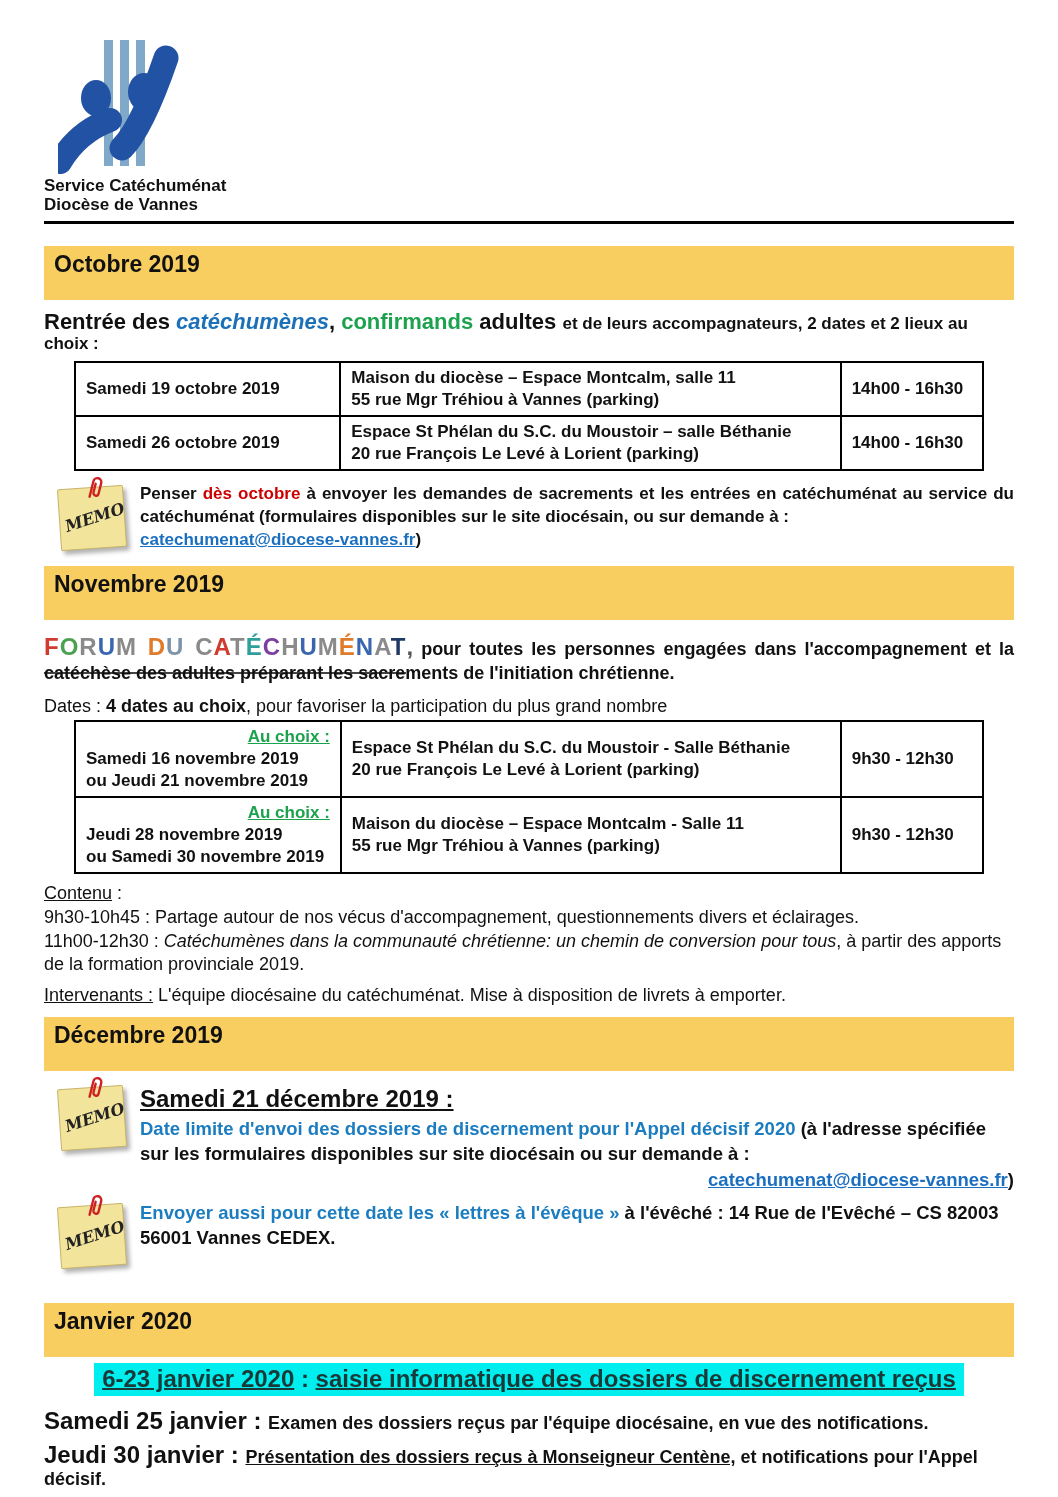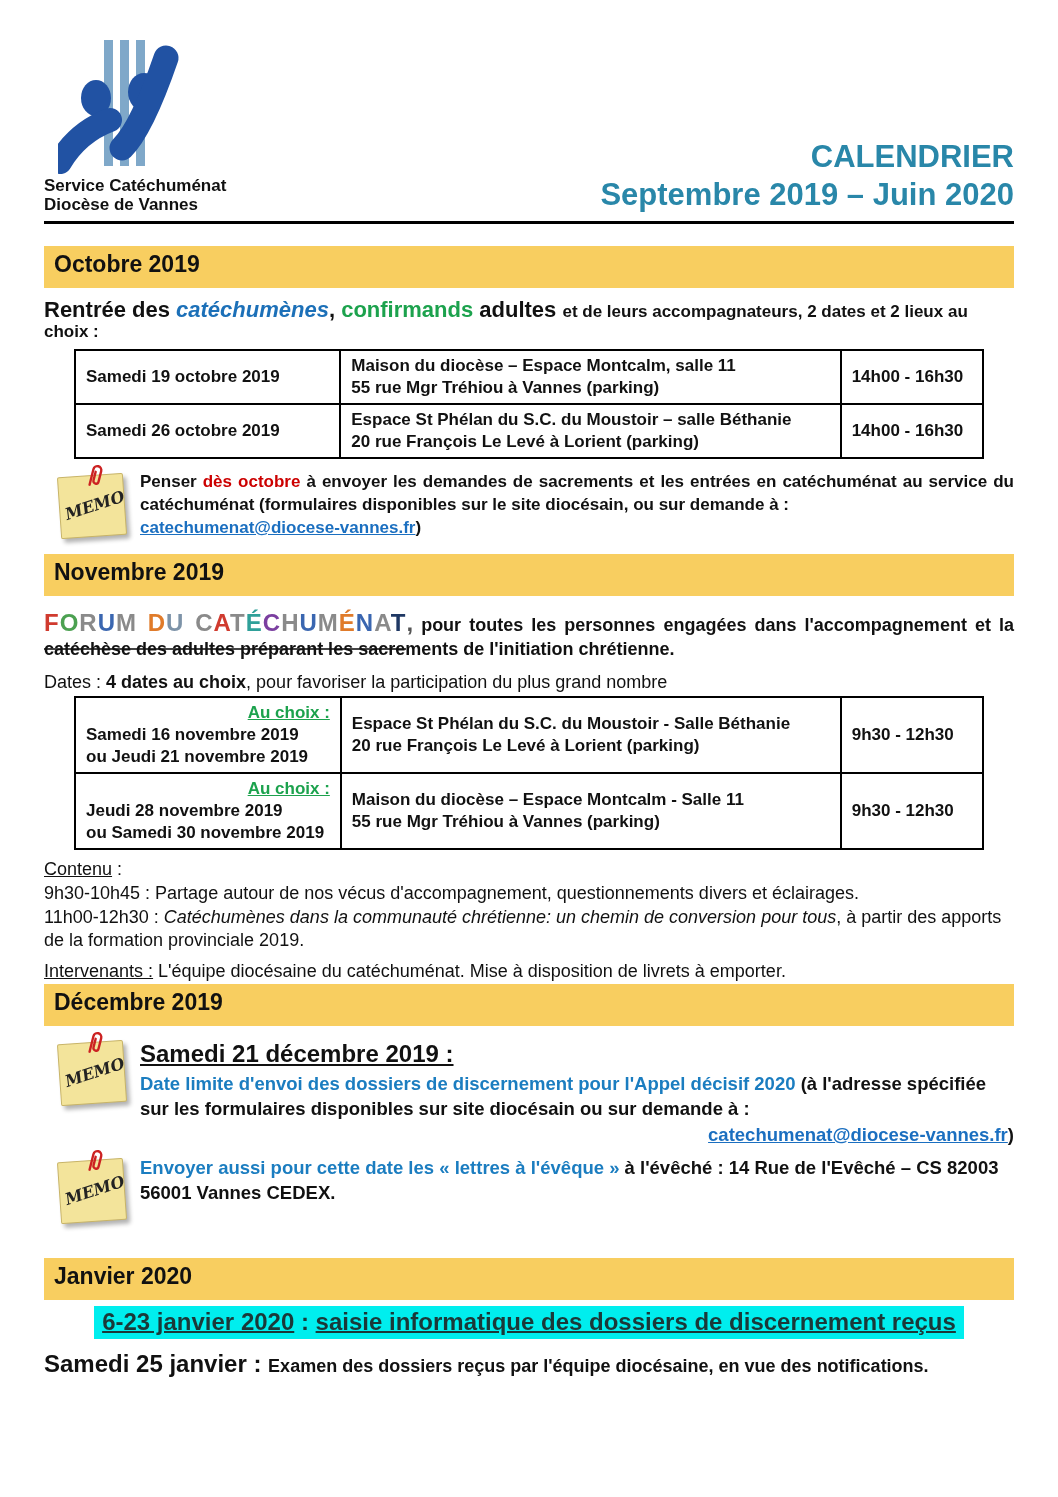--- a/index.html
+++ b/index.html
@@ -14,21 +14,21 @@
   .header { display:flex; justify-content:space-between; align-items:flex-end;
             border-bottom:3px solid #000; padding-bottom:6px; height:196px; }
   .brand { display:flex; flex-direction:column; }
   .brand svg { margin-left:14px; }
   .org { font-size:17px; font-weight:700; line-height:1.15; margin-top:2px; }
   .doc-title { text-align:right; font-weight:700; color:var(--title); line-height:1.25; }
   .doc-title .t1 { font-size:31px; }
   .doc-title .t2 { font-size:31px; }
   
   .banner { background:var(--banner); font-size:23px; font-weight:700;
-            padding:5px 0 10px 10px; }
+            padding:5px 0 22px 10px; }
   
   .intro { margin-top:9px; line-height:1.15; }
   .intro .big { font-size:22px; font-weight:800; }
   .intro .blue { color:var(--blue);font-style:italic; }
   .intro .green { color:var(--green); }
   .intro .small { font-size:17px; font-weight:600; }
   .intro .smallb { font-size:17px; font-weight:800; }
   
   table.ev { border-collapse:collapse; width:910px; margin:7px auto 0 auto; }
   table.ev td { border:2px solid #000; font-size:17px; font-weight:700;
@@ -71,21 +71,21 @@
   .link-line { text-align:right; font-size:18.5px; font-weight:700; margin-top:1px; }
   
   .hl-wrap { margin-top:8px; text-align:center; }
   .hl { background:var(--cyan); color:var(--cyan_text); font-size:24px; font-weight:800;
         padding:2px 8px 4px 8px; }
   .hl .u { text-decoration:underline; text-decoration-thickness:2px; }
   .jan-item { margin-top:6px; font-size:18px; font-weight:700; }
   .jan-item .lab { font-size:24px; font-weight:800; }
   .mt22 { margin-top:22px; }
   .mt14 { margin-top:14px; }
-  .mt12 { margin-top:0; }
+  .mt12 { margin-top:9px; }
   .mt36 { margin-top:36px; }
 </style>
 </head>
 <body>
 
 <div class="page">
 
   <div class="header">
     <div class="brand">
       <svg width="130" height="138" viewBox="0 0 130 138">
@@ -95,24 +95,20 @@
         <ellipse cx="38" cy="62" rx="15" ry="18" fill="#2152A3"></ellipse>
         <path d="M2 126 Q20 96 52 84" stroke="#2152A3" stroke-width="24" fill="none" stroke-linecap="round"></path>
         <ellipse cx="86" cy="56" rx="16" ry="19" fill="#2152A3"></ellipse>
         <path d="M64 112 Q84 92 108 22" stroke="#2152A3" stroke-width="25" fill="none" stroke-linecap="round"></path>
       </svg>
       <div class="org">
         <div>Service Catéchuménat</div>
         <div>Diocèse de Vannes</div>
       </div>
     </div>
-    <div class="doc-title">
-      <div class="t1">CALENDRIER</div>
-      <div class="t2">Septembre 2019 – Juin 2020</div>
-    </div>
   </div>
 
   <div class="banner mt22">Octobre 2019</div>
 
   <p class="intro">
     <span class="big">Rentrée des </span><span class="big blue">catéchumènes</span><span class="big">, </span><span class="big green">confirmands</span><span class="big"> adultes </span><span class="small">et de leurs accompagnateurs, </span><span class="smallb">2 dates et 2 lieux au choix :</span>
   </p>
 
   <table class="ev">
     <tbody>
@@ -236,15 +232,18 @@
   <div class="banner mt36">Janvier 2020</div>
 
   <div class="hl-wrap">
     <span class="hl"><span class="u">6-23 janvier 2020</span><span> : </span><span class="u">saisie informatique des dossiers de discernement reçus</span></span>
   </div>
 
   <div style="margin-top:14px">
     <div class="jan-item">
       <span class="lab">Samedi 25 janvier : </span><span>Examen des dossiers reçus par l'équipe diocésaine, en vue des notifications.</span>
     </div>
+    <div class="jan-item">
+      <span class="lab">Jeudi 30 janvier : </span><span class="u">Présentation des dossiers reçus à Monseigneur Centène,</span><span> et notifications pour l'Appel décisif.</span>
+    </div>
   </div>
 
 </div>
 
 </body></html>

